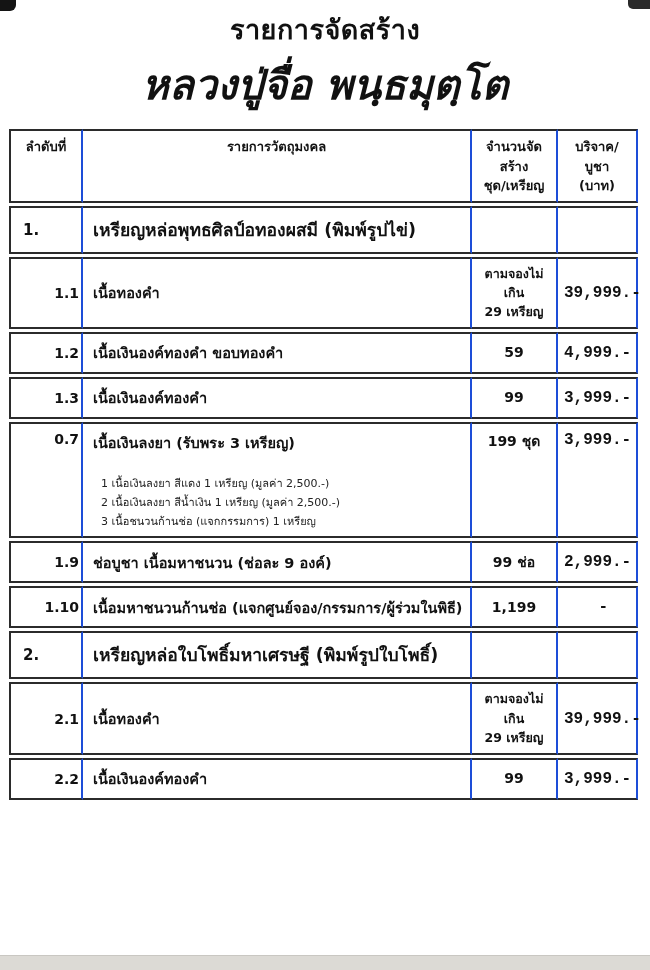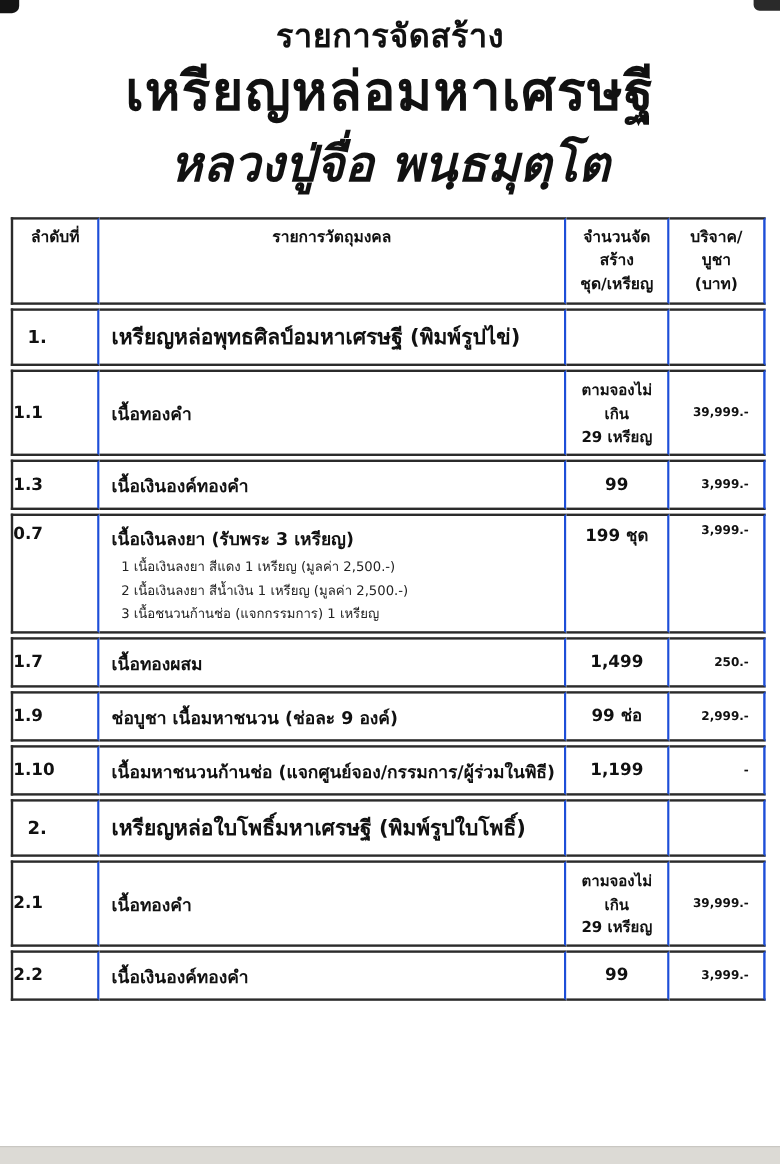--- a/index.html
+++ b/index.html
@@ -51,50 +51,49 @@
   thead th {
     font-size: 13px;
     text-align: center;
     vertical-align: top;
     padding-top: 6px;
     height: 48px;
     font-weight: bold;
     line-height: 1.5;
   }
 
-  td.no-cell   { text-align: left; font-size: 14px; padding-left: 0; padding-right: 2px; }
+  td.no-cell   { text-align: right; font-size: 14px; padding-left: 12px; padding-right: 2px; }
   td.item-cell { text-align: left; font-size: 14.5px; padding-left: 10px; }
   td.qty-cell  { text-align: center; font-size: 14px; line-height: 1.5; }
-  td.price-cell{ text-align: right; font-size: 10px; padding-right: 12px; }
+  td.price-cell{ text-align: right; font-size: 16px; padding-right: 28px; font-family: Liberation Mono, monospace; }
 
   tr.section-row td { height: 34px; }
   tr.section-row td.item-cell { font-size: 17.5px; }
   tr.section-row td.no-cell { text-align: left; padding-left: 12px; font-size: 15px; }
 
   tr.major-no td.no-cell { text-align: left; padding-left: 12px; font-size: 15px; }
 
   tr.tall-row td { vertical-align: top; padding-top: 7px; }
-  tr.tall-row td.item-cell .item-name { display:block; margin-bottom: 3px; }
+  tr.tall-row td.item-cell .item-name { display:block; margin-bottom: 20px; }
 
   tr.item-row td { height: 28px; }
   tr.qty-two-lines td.qty-cell { font-size: 12.5px; line-height: 1.55; }
 
   .subline { font-size: 11px; font-weight: normal; color:#222; line-height: 1.75; padding-left: 8px; }
 </style>
 </head>
 <body>
 
 <div class="page">
 
   <div class="artifact-tl"></div>
   <div class="artifact-tr"></div>
 
   <div class="title-block">
     <div class="title-line1">รายการจัดสร้าง</div>
-    <div class="title-line2">เหรียญหล่อมหาเศรษฐี</div>
     <div class="title-line3">หลวงปู่จื่อ พนฺธมุตฺโต</div>
   </div>
 
   <div class="tbl-wrap">
     <table class="price-table">
       <colgroup>
         <col class="c-no">
           <col class="c-item">
           <col class="c-qty">
           <col class="c-price">
@@ -110,37 +109,48 @@
           <th>
             <span>บริจาค/บูชา</span><br>
             <span>(บาท)</span>
           </th>
         </tr>
       </thead>
       <tbody>
           <tr class="section-row major-no">
     <td class="no-cell">1.</td>
     <td class="item-cell">
-      <span class="item-name">เหรียญหล่อพุทธศิลป์อมหาเศรษฐี (พิมพ์รูปไข่)</span>
+      <span class="item-name">เหรียญหล่อพุทธศิลป์อทองผสมี (พิมพ์รูปไข่)</span>
       <div></div>
     </td>
     <td class="qty-cell"></td>
     <td class="price-cell"></td>
   </tr>
           <tr class="item-row qty-two-lines">
     <td class="no-cell">1.1</td>
     <td class="item-cell">
       <span class="item-name">เนื้อทองคำ</span>
       <div></div>
     </td>
     <td class="qty-cell">
               <div>ตามจองไม่เกิน</div>
               <div>29 เหรียญ</div>
             </td>
     <td class="price-cell">39,999.-</td>
+  </tr>
+          <tr class="item-row">
+    <td class="no-cell">1.2</td>
+    <td class="item-cell">
+      <span class="item-name">เนื้อเงินองค์ทองคำ ขอบทองคำ</span>
+      <div></div>
+    </td>
+    <td class="qty-cell">
+              <div>59</div>
+            </td>
+    <td class="price-cell">4,999.-</td>
   </tr>
           <tr class="item-row">
     <td class="no-cell">1.3</td>
     <td class="item-cell">
       <span class="item-name">เนื้อเงินองค์ทองคำ</span>
       <div></div>
     </td>
     <td class="qty-cell">
               <div>99</div>
             </td>
@@ -155,31 +165,20 @@
                 <div class="subline">2 เนื้อเงินลงยา สีน้ำเงิน 1 เหรียญ (มูลค่า 2,500.-)</div>
                 <div class="subline">3 เนื้อชนวนก้านช่อ (แจกกรรมการ) 1 เหรียญ</div>
               </div>
     </td>
     <td class="qty-cell">
               <div>199 ชุด</div>
             </td>
     <td class="price-cell">3,999.-</td>
   </tr>
           <tr class="item-row">
-    <td class="no-cell">1.7</td>
-    <td class="item-cell">
-      <span class="item-name">เนื้อทองผสม</span>
-      <div></div>
-    </td>
-    <td class="qty-cell">
-              <div>1,499</div>
-            </td>
-    <td class="price-cell">250.-</td>
-  </tr>
-          <tr class="item-row">
     <td class="no-cell">1.9</td>
     <td class="item-cell">
       <span class="item-name">ช่อบูชา เนื้อมหาชนวน (ช่อละ 9 องค์)</span>
       <div></div>
     </td>
     <td class="qty-cell">
               <div>99 ช่อ</div>
             </td>
     <td class="price-cell">2,999.-</td>
   </tr>

